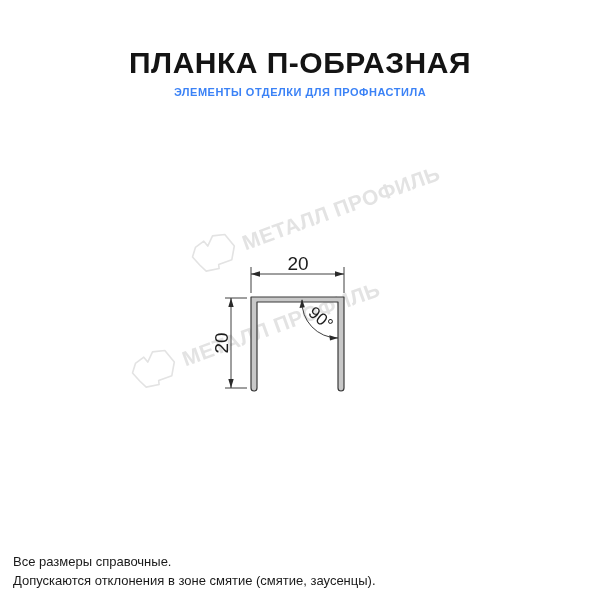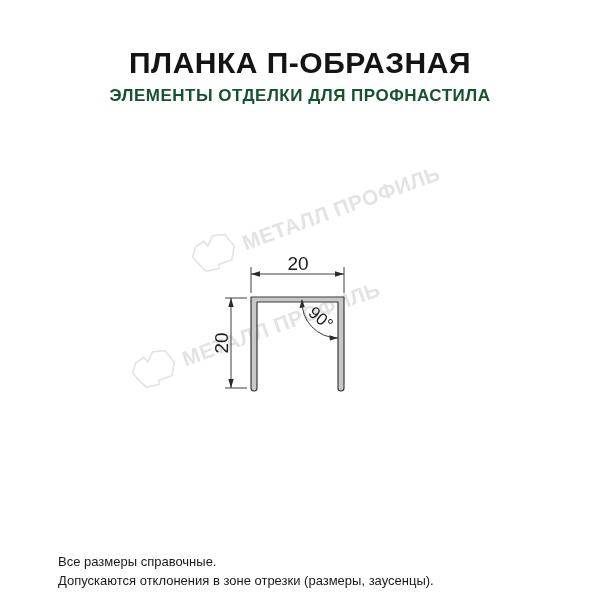--- a/index.html
+++ b/index.html
@@ -6,28 +6,27 @@
   .page{
     position:relative;width:600px;height:600px;background:#ffffff;
     font-family:"Liberation Sans", sans-serif;overflow:hidden;
   }
   .header{position:absolute;top:48px;left:0;width:600px;text-align:center;}
   .title{
     font-size:30px;font-weight:800;color:#141414;letter-spacing:.5px;
     line-height:29px;margin:0;
   }
   .subtitle{
-    margin-top:9px;font-size:17px;font-weight:700;color:#14532d;
+    margin-top:9px;font-size:11px;font-weight:700;color:#3b82f6;
     letter-spacing:.5px;
   }
   .drawing{position:absolute;left:0;top:0;width:600px;height:600px;}
   .footer{
     position:absolute;left:13px;top:553px;font-size:13px;color:#1a1a1a;
     line-height:18.5px;
-    margin-left:45px;
   }
   svg text{font-family:"Liberation Sans", sans-serif;}
   .dim-text{font-size:19px;fill:#1c1c1c;}
   .angle-text{font-size:17px;fill:#1c1c1c;}
   .wm-text{font-size:21px;font-weight:700;letter-spacing:.5px;}
 </style>
 </head>
 <body>
 
 <div class="page">
@@ -74,16 +73,16 @@
     <g>
       <path d="M302,300 A36,36 0 0 0 338,338" fill="none" stroke="#2a2a2a" stroke-width="0.9"></path>
       <path fill="#2a2a2a" d="M302,299 L299.5,308 L304.8,307.3 Z"></path>
       <path fill="#2a2a2a" d="M338,338 L329.3,335.2 L330,340.6 Z"></path>
       <text class="angle-text" x="321" y="324" text-anchor="middle" transform="rotate(40 321 318)" stroke="none">90°</text>
     </g>
   </svg>
 
   <div class="footer">
     <div>Все размеры справочные.</div>
-    <div>Допускаются отклонения в зоне отрезки (размеры, заусенцы).</div>
+    <div>Допускаются отклонения в зоне смятие (смятие, заусенцы).</div>
   </div>
 
 </div>
 
 </body></html>

